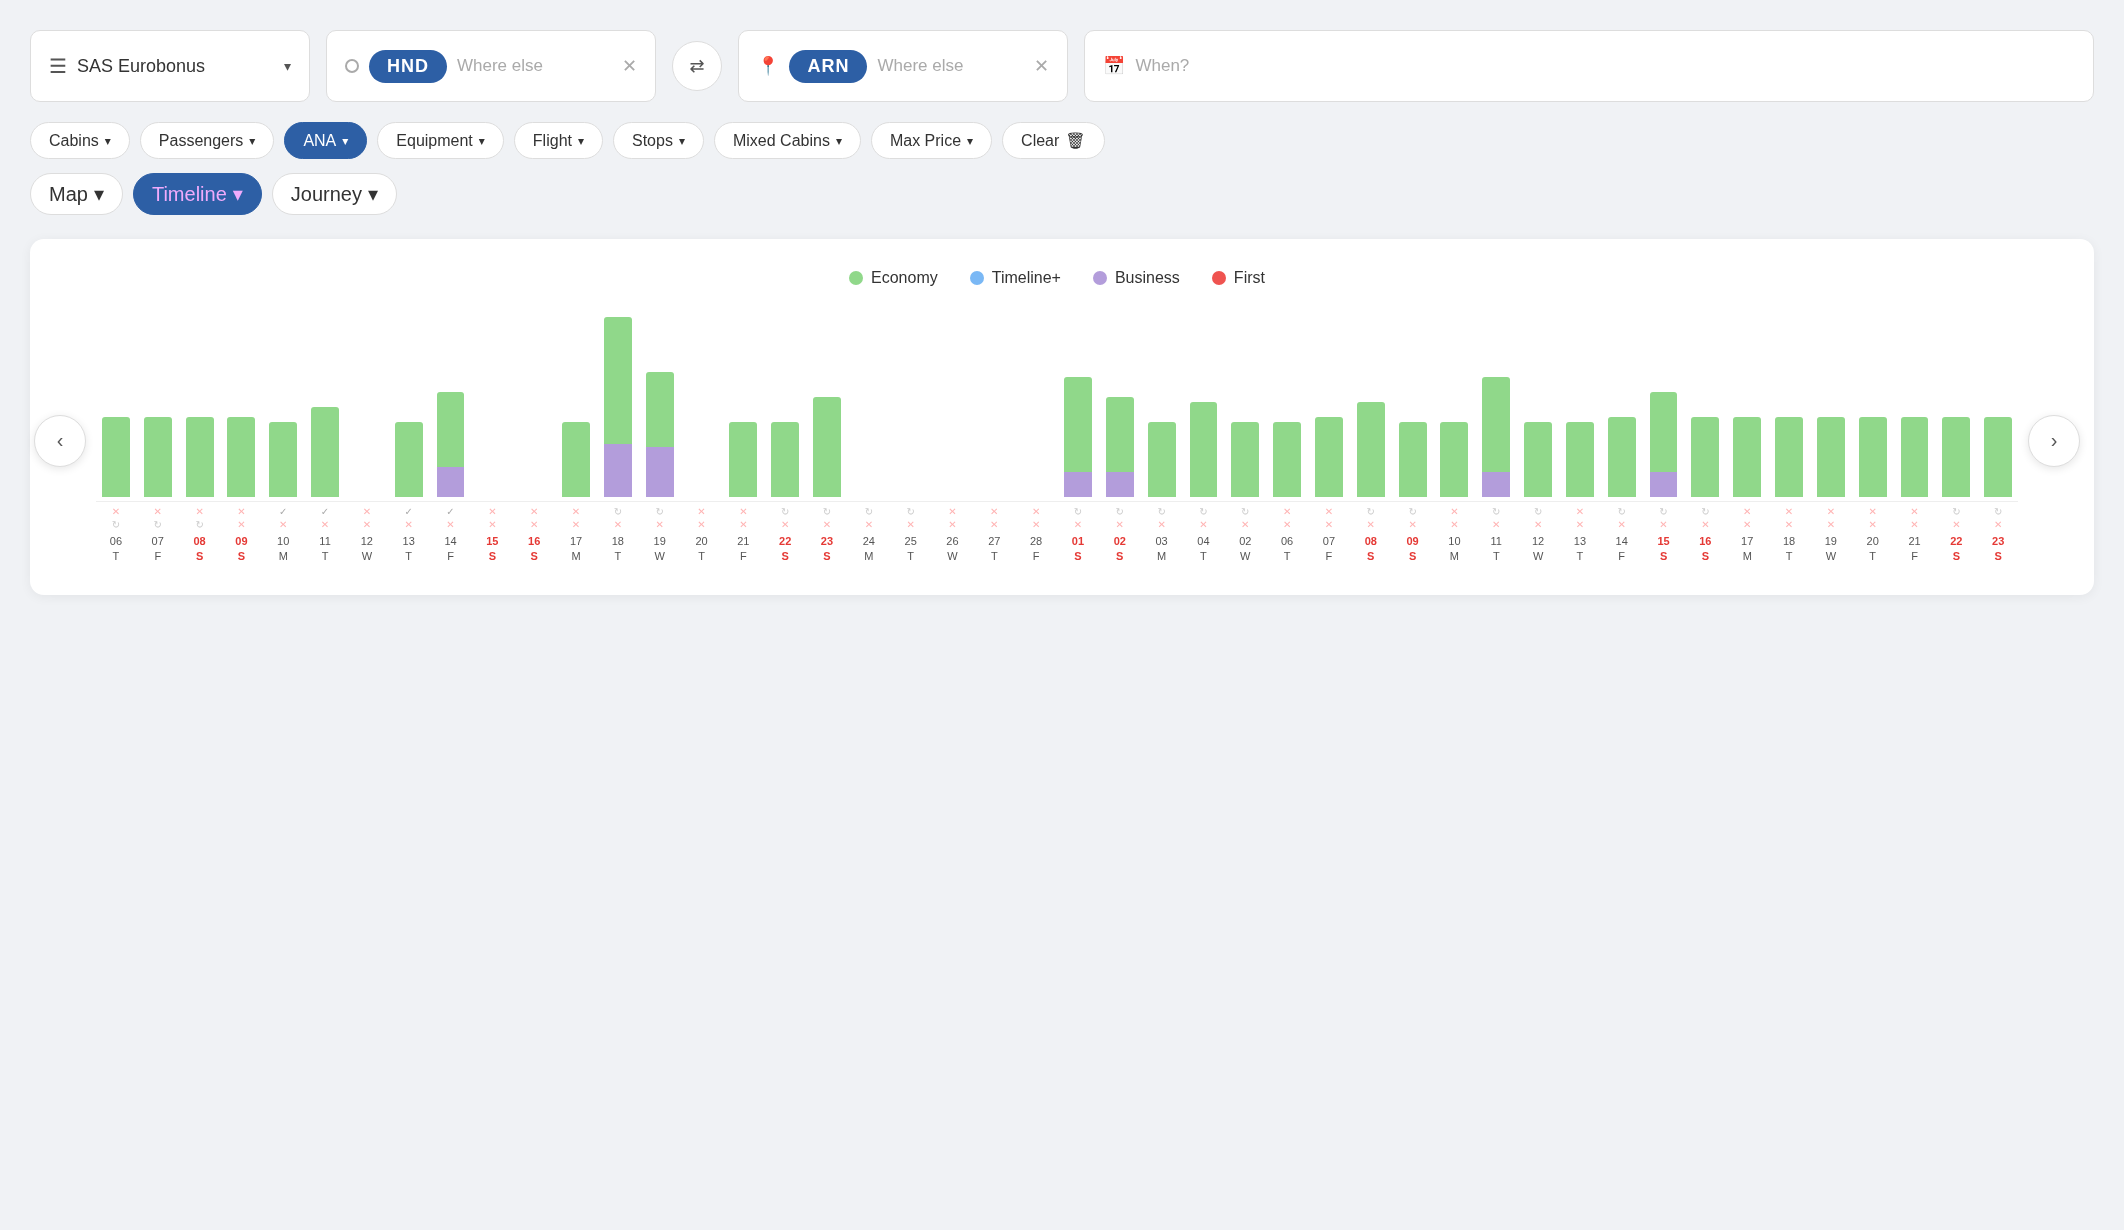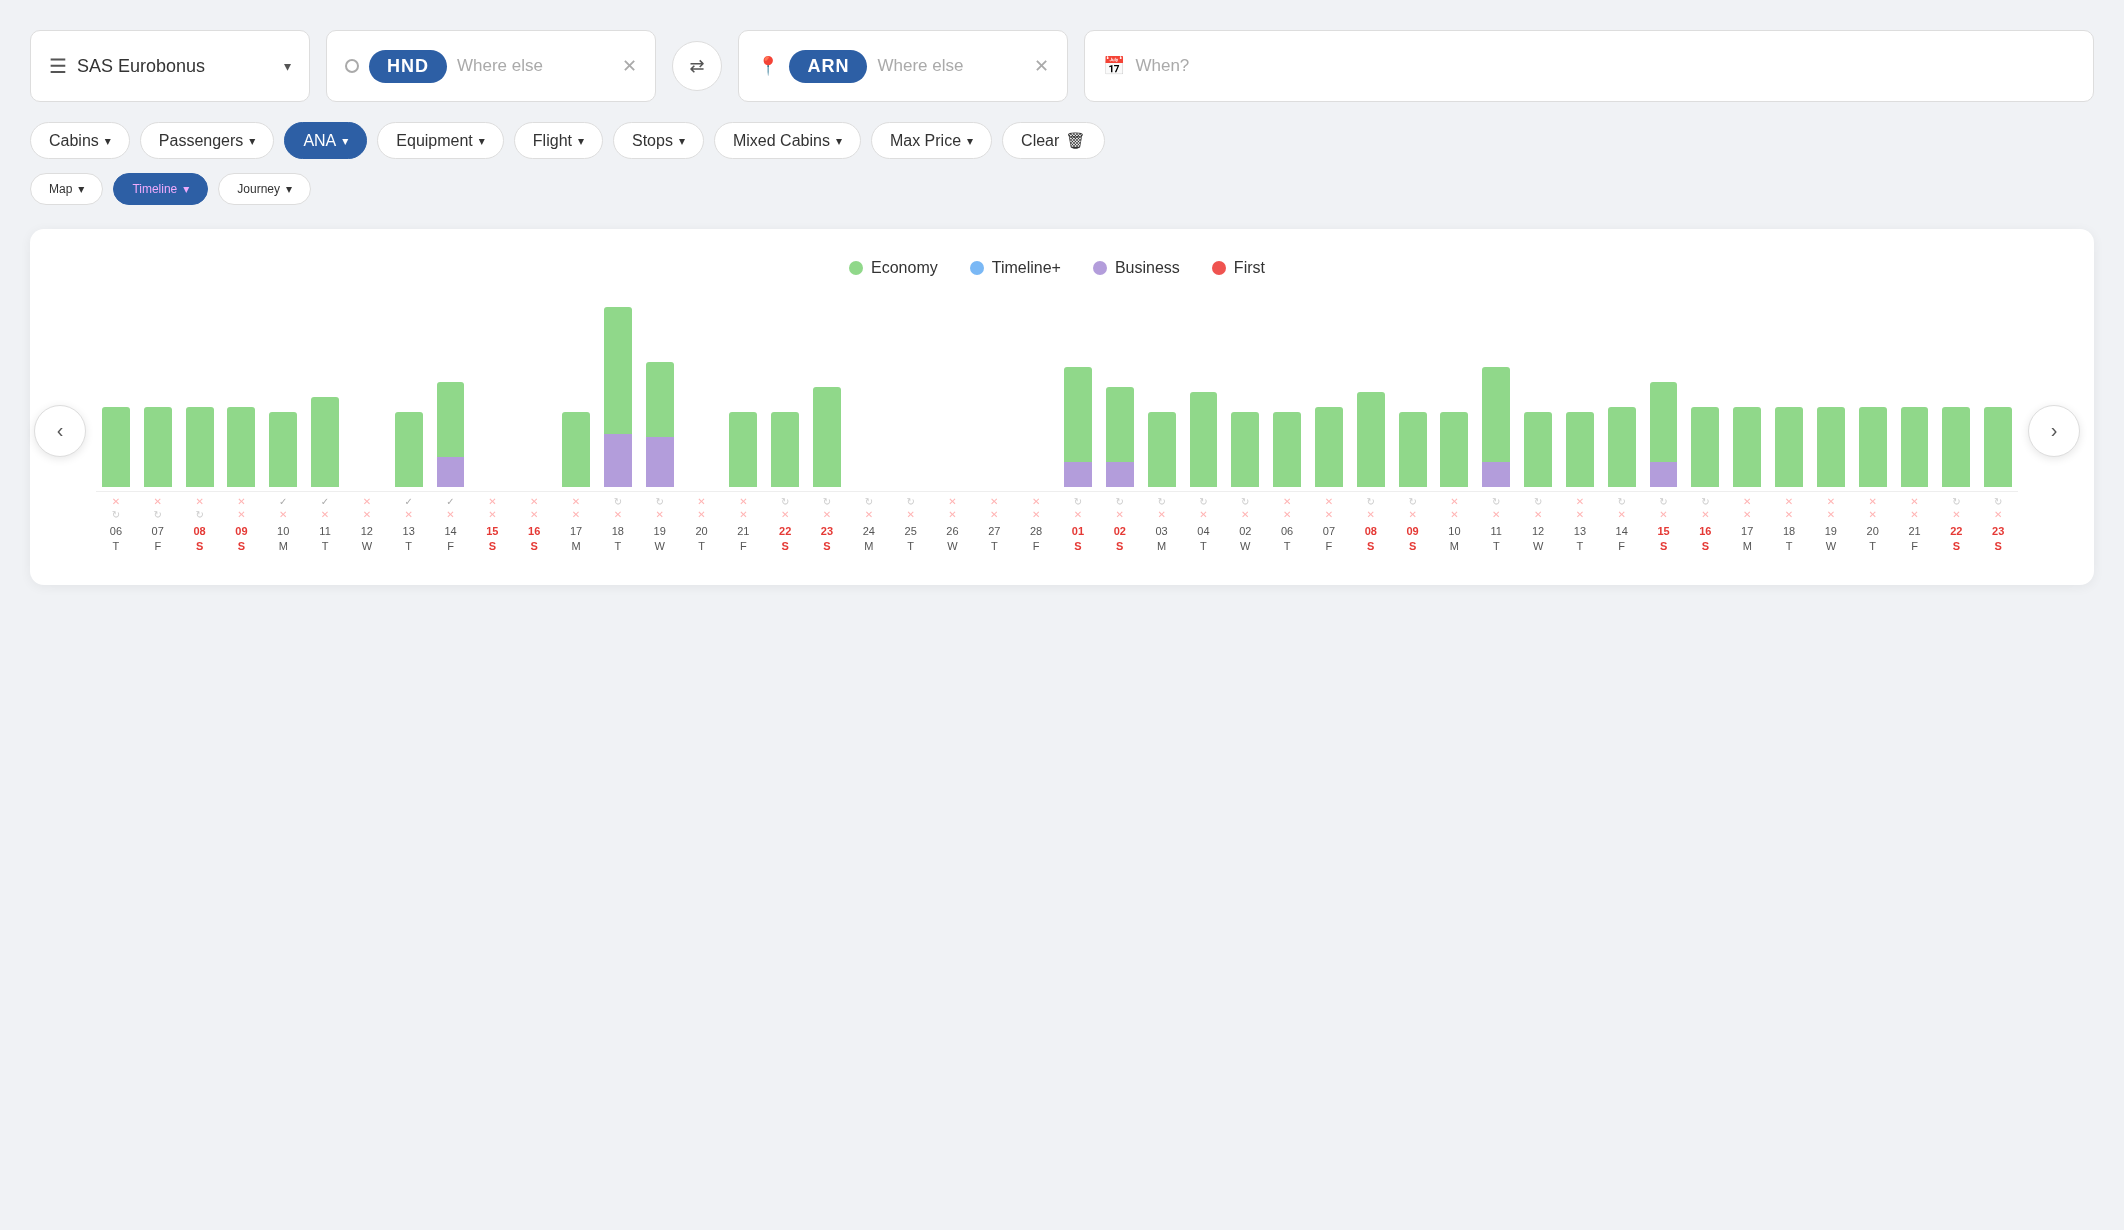--- a/index.html
+++ b/index.html
@@ -107,21 +107,21 @@
       display: flex;
       gap: 10px;
       margin-bottom: 24px;
     }
 
     .view-btn {
       border: 1.5px solid #ddd;
       border-radius: 50px;
       padding: 8px 18px;
       background: #fff;
-      font-size: 12px;
+      font-size: 20px;
       cursor: pointer;
       display: flex;
       align-items: center;
       gap: 6px;
       color: #333;
       justify-content: center;
     }
 
     .view-btn.active {
       background: #2d5fa5;

